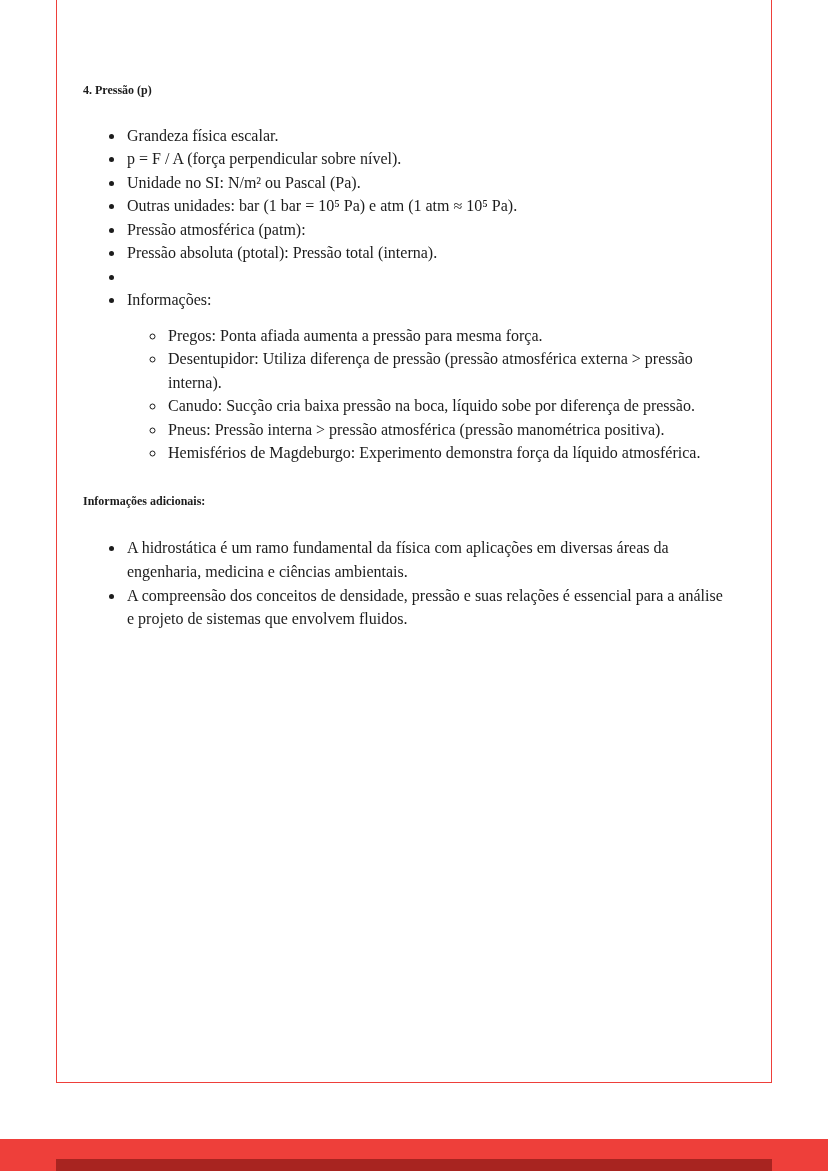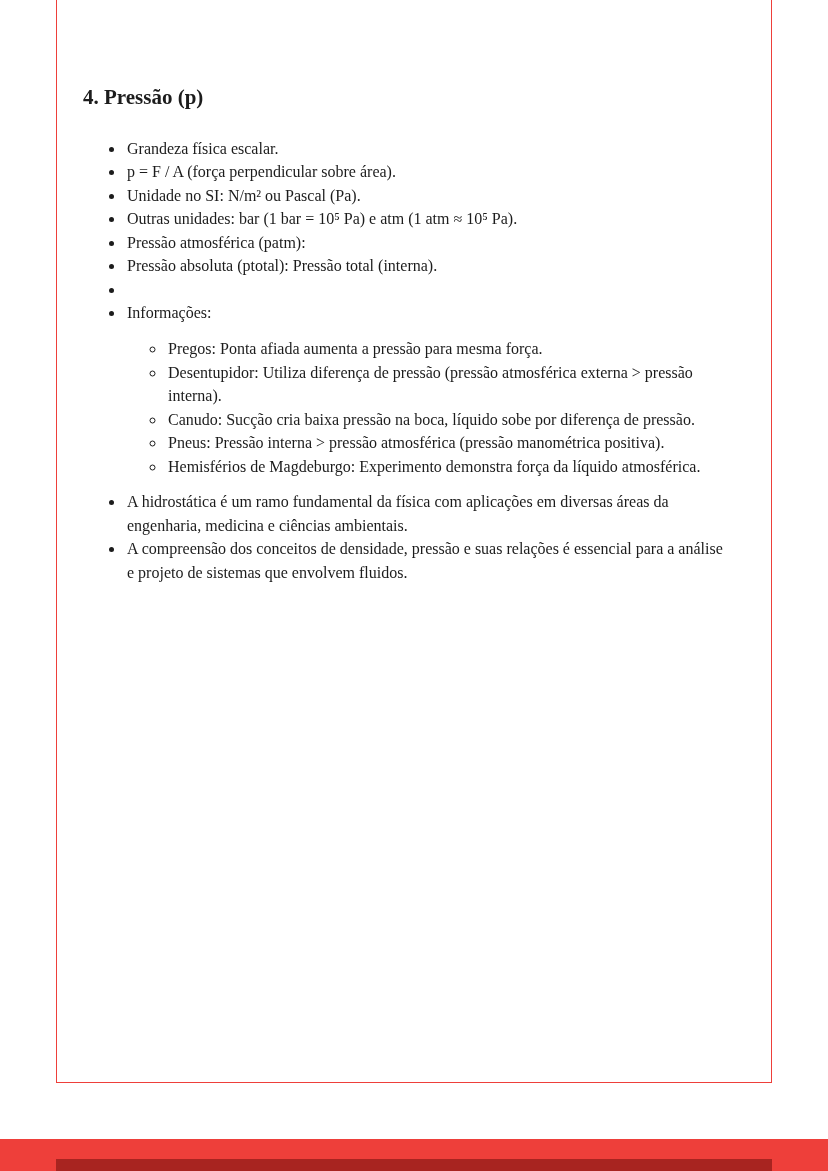--- a/index.html
+++ b/index.html
@@ -25,21 +25,21 @@
     border:1px solid var(--red);
     background:#ffffff;
   }
   .content{
     padding:84px 26px 0 26px;
     font-size:16px;
     line-height:1.47;
   }
   h3{
     margin:0 0 24px 0;
-    font-size:21px;
+    font-size:12px;
     font-weight:bold;
   }
   h3.second{
     margin-top:28px;
     margin-bottom:26px;
   }
   ul{
     margin:12px;
     padding-left:30px;
   }
@@ -73,21 +73,21 @@
 <div class="page">
   <div class="content">
 
     <h3>4. Pressão (p)</h3>
 
     <ul class="lvl1">
       <li>
         <span>Grandeza física escalar.</span>
       </li>
       <li>
-        <span>p = F / A (força perpendicular sobre área).</span>
+        <span>p = F / A (força perpendicular sobre nível).</span>
       </li>
       <li>
         <span>Unidade no SI: N/m² ou Pascal (Pa).</span>
       </li>
       <li>
         <span>Outras unidades: bar (1 bar = 10⁵ Pa) e atm (1 atm ≈ 10⁵ Pa).</span>
       </li>
       <li>
         <span>Pressão atmosférica (patm):</span>
       </li>
@@ -111,20 +111,21 @@
           <li>
             <span>Pneus: Pressão interna &gt; pressão atmosférica (pressão manométrica positiva).</span>
           </li>
           <li>
             <span>Hemisférios de Magdeburgo: Experimento demonstra força da líquido atmosférica.</span>
           </li>
         </ul>
       </li>
     </ul>
 
+    <h3 class="second">Informações adicionais:</h3>
 
     <ul class="lvl1">
       <li>
         <span>A hidrostática é um ramo fundamental da física com aplicações em diversas áreas da engenharia, medicina e ciências ambientais.</span>
       </li>
       <li>
         <span>A compreensão dos conceitos de densidade, pressão e suas relações é essencial para a análise e projeto de sistemas que envolvem fluidos.</span>
       </li>
     </ul>
 

